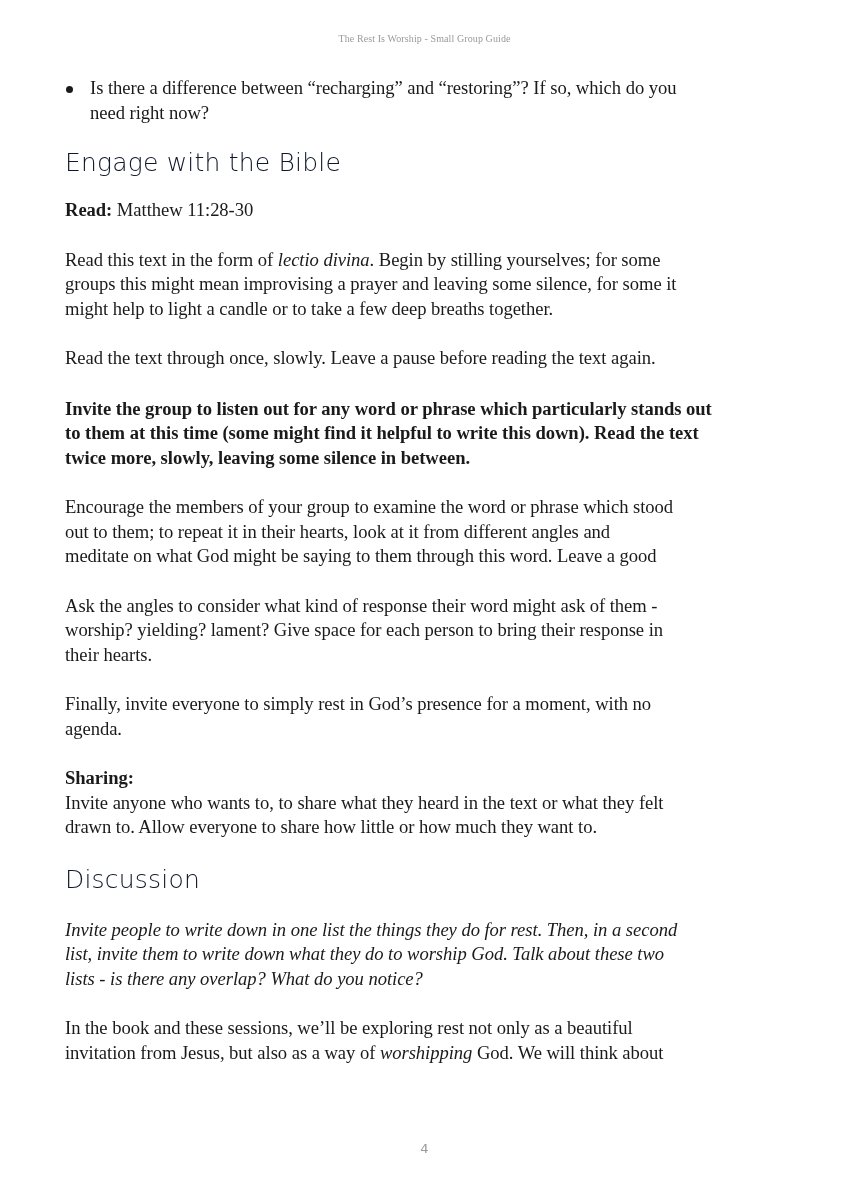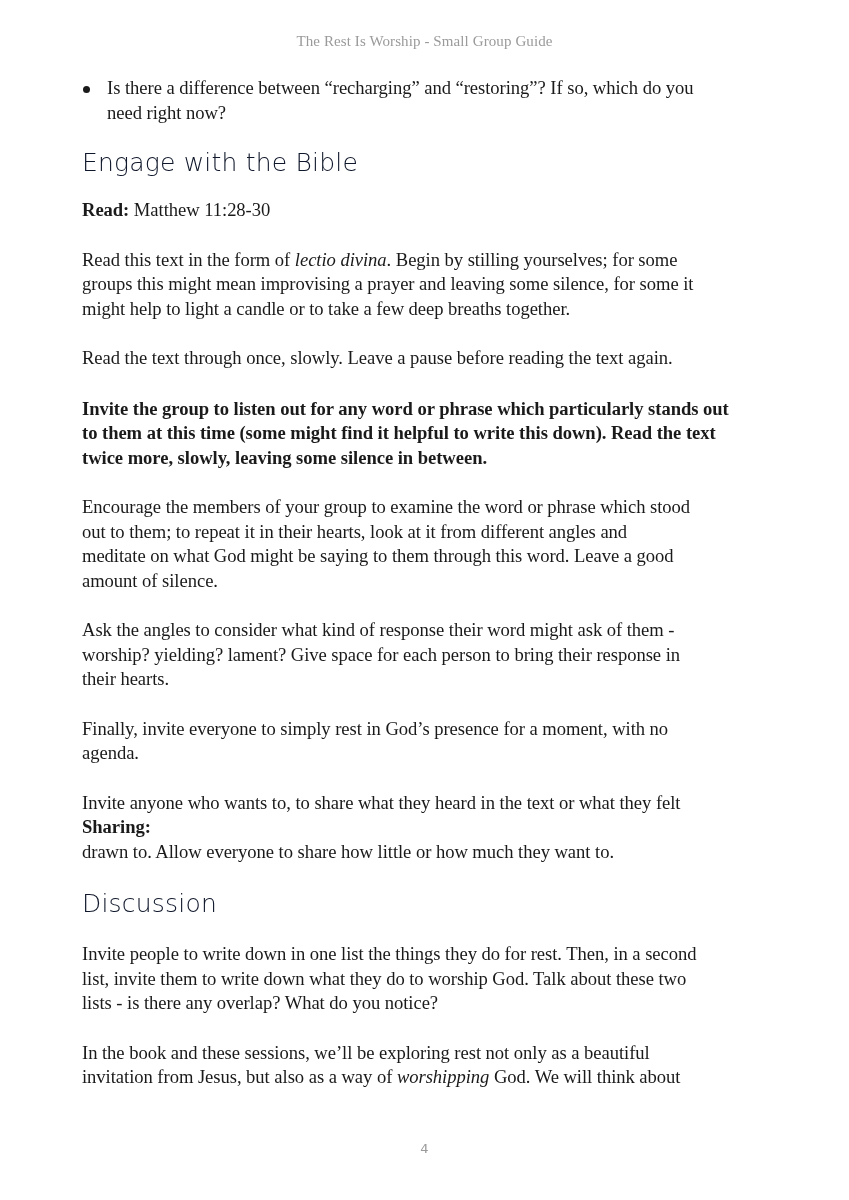--- a/index.html
+++ b/index.html
@@ -14,28 +14,28 @@
       overflow: hidden;
       font-family: "Liberation Serif", "DejaVu Serif", serif;
       color: #1a1a1a;
     }
     .running-header {
       position: absolute;
       top: 33px;
       left: 0;
       width: 849px;
       text-align: center;
-      font-size: 15px;
+      font-size: 10px;
       color: #9a9a9a;
       letter-spacing: 0.1px;
     }
     .content {
       position: absolute;
       top: 76px;
-      left: 82px;
+      left: 65px;
       width: 700px;
     }
     .line {
       display: block;
       white-space: nowrap;
       font-size: 18.6px;
       line-height: 24.5px;
       letter-spacing: -0.05px;
     }
     .para {
@@ -108,43 +108,42 @@
   <p class="para" style="margin-top:26px;font-weight:bold;">
     <span class="line">Invite the group to listen out for any word or phrase which particularly stands out</span>
     <span class="line">to them at this time (some might find it helpful to write this down). Read the text</span>
     <span class="line">twice more, slowly, leaving some silence in between.</span>
   </p>
 
   <p class="para" style="margin-top:25px;">
     <span class="line">Encourage the members of your group to examine the word or phrase which stood</span>
     <span class="line">out to them; to repeat it in their hearts, look at it from different angles and</span>
     <span class="line">meditate on what God might be saying to them through this word. Leave a good</span>
-    <span class="line">amount of silence.</span>
   </p>
 
   <p class="para" style="margin-top:25px;">
     <span class="line">Ask the angles to consider what kind of response their word might ask of them -</span>
     <span class="line">worship? yielding? lament? Give space for each person to bring their response in</span>
     <span class="line">their hearts.</span>
   </p>
 
   <p class="para" style="margin-top:25px;">
     <span class="line">Finally, invite everyone to simply rest in God’s presence for a moment, with no</span>
     <span class="line">agenda.</span>
   </p>
 
   <p class="para" style="margin-top:25px;">
+    <span class="line bold">Sharing:</span>
     <span class="line">Invite anyone who wants to, to share what they heard in the text or what they felt</span>
-    <span class="line bold">Sharing:</span>
     <span class="line">drawn to. Allow everyone to share how little or how much they want to.</span>
   </p>
 
   <h2 class="heading" style="margin-top:25px;">Discussion</h2>
 
-  <p class="para" style="margin-top:23px;">
+  <p class="para" style="margin-top:23px;font-style:italic;">
     <span class="line">Invite people to write down in one list the things they do for rest. Then, in a second</span>
     <span class="line">list, invite them to write down what they do to worship God. Talk about these two</span>
     <span class="line">lists - is there any overlap? What do you notice?</span>
   </p>
 
   <p class="para" style="margin-top:25px;">
     <span class="line">In the book and these sessions, we’ll be exploring rest not only as a beautiful</span>
     <span class="line"><span>invitation from Jesus, but also as a way of </span><span class="ital">worshipping</span><span> God. We will think about</span></span>
   </p>
 </div>

